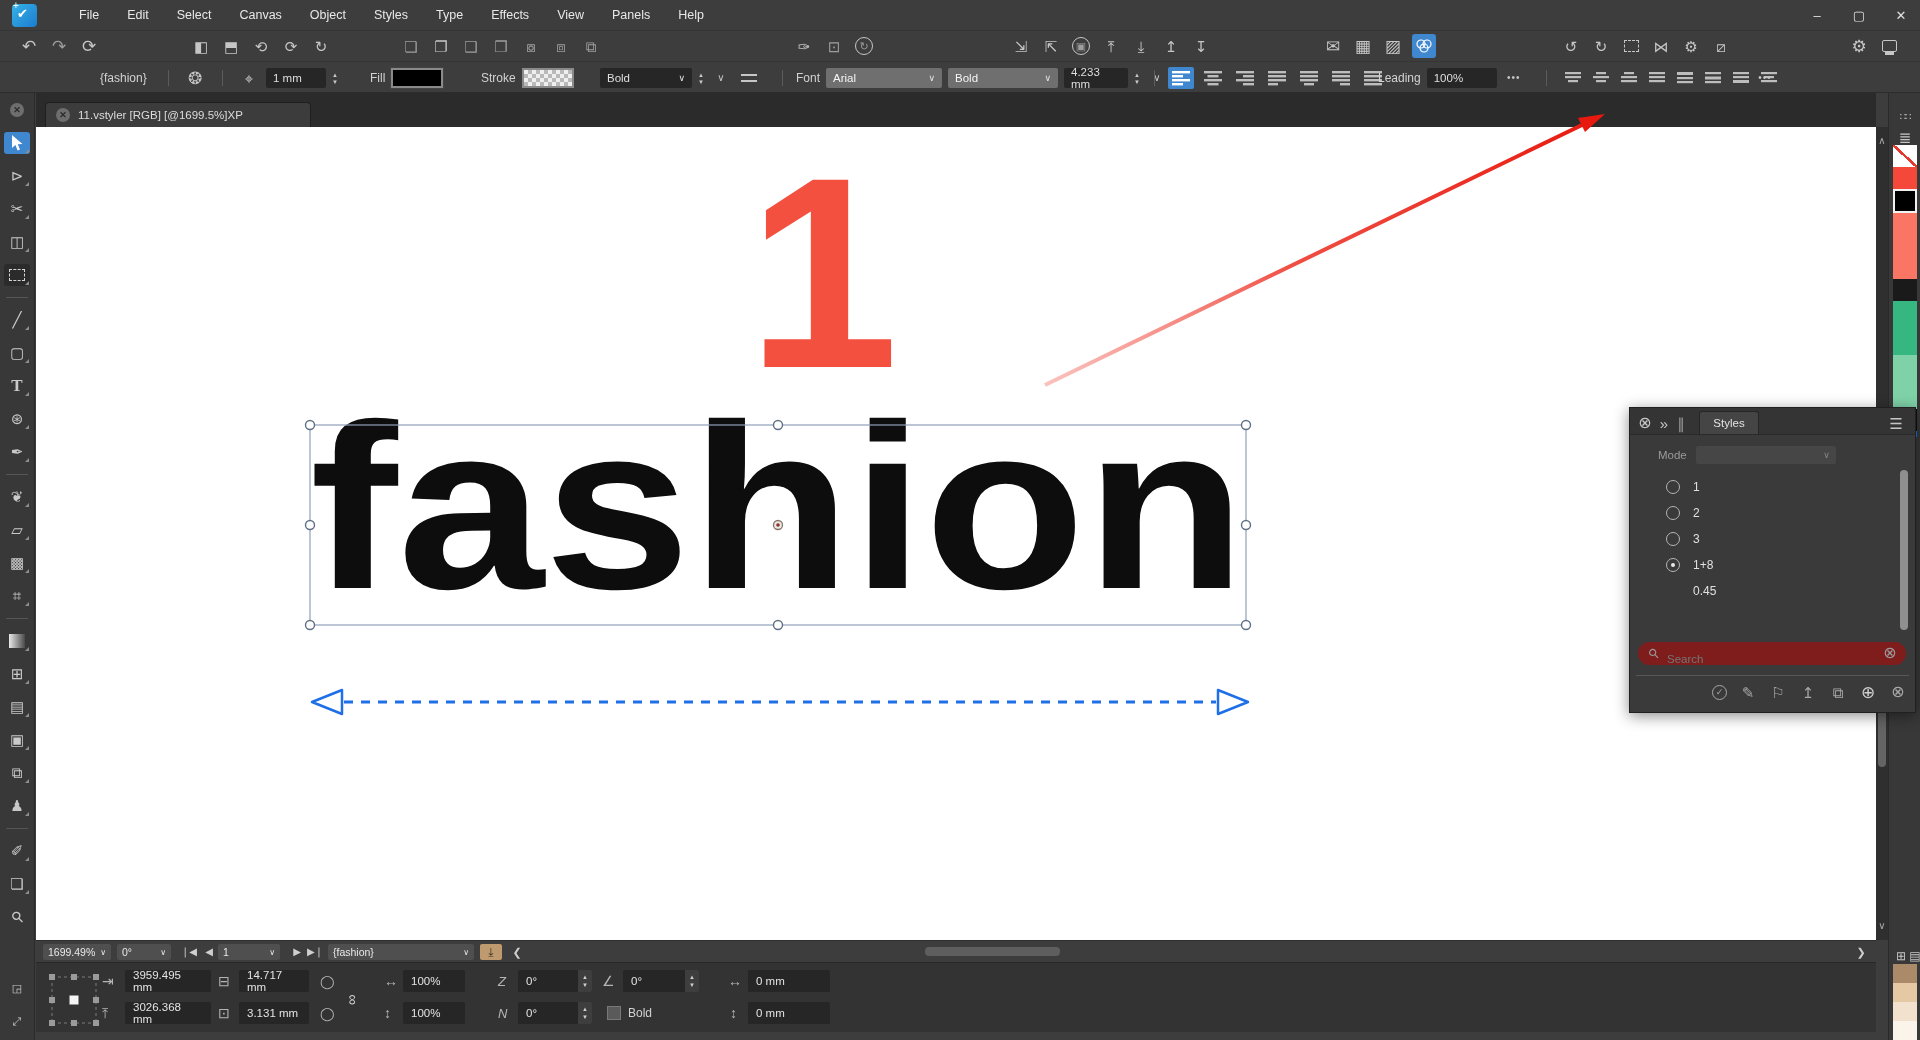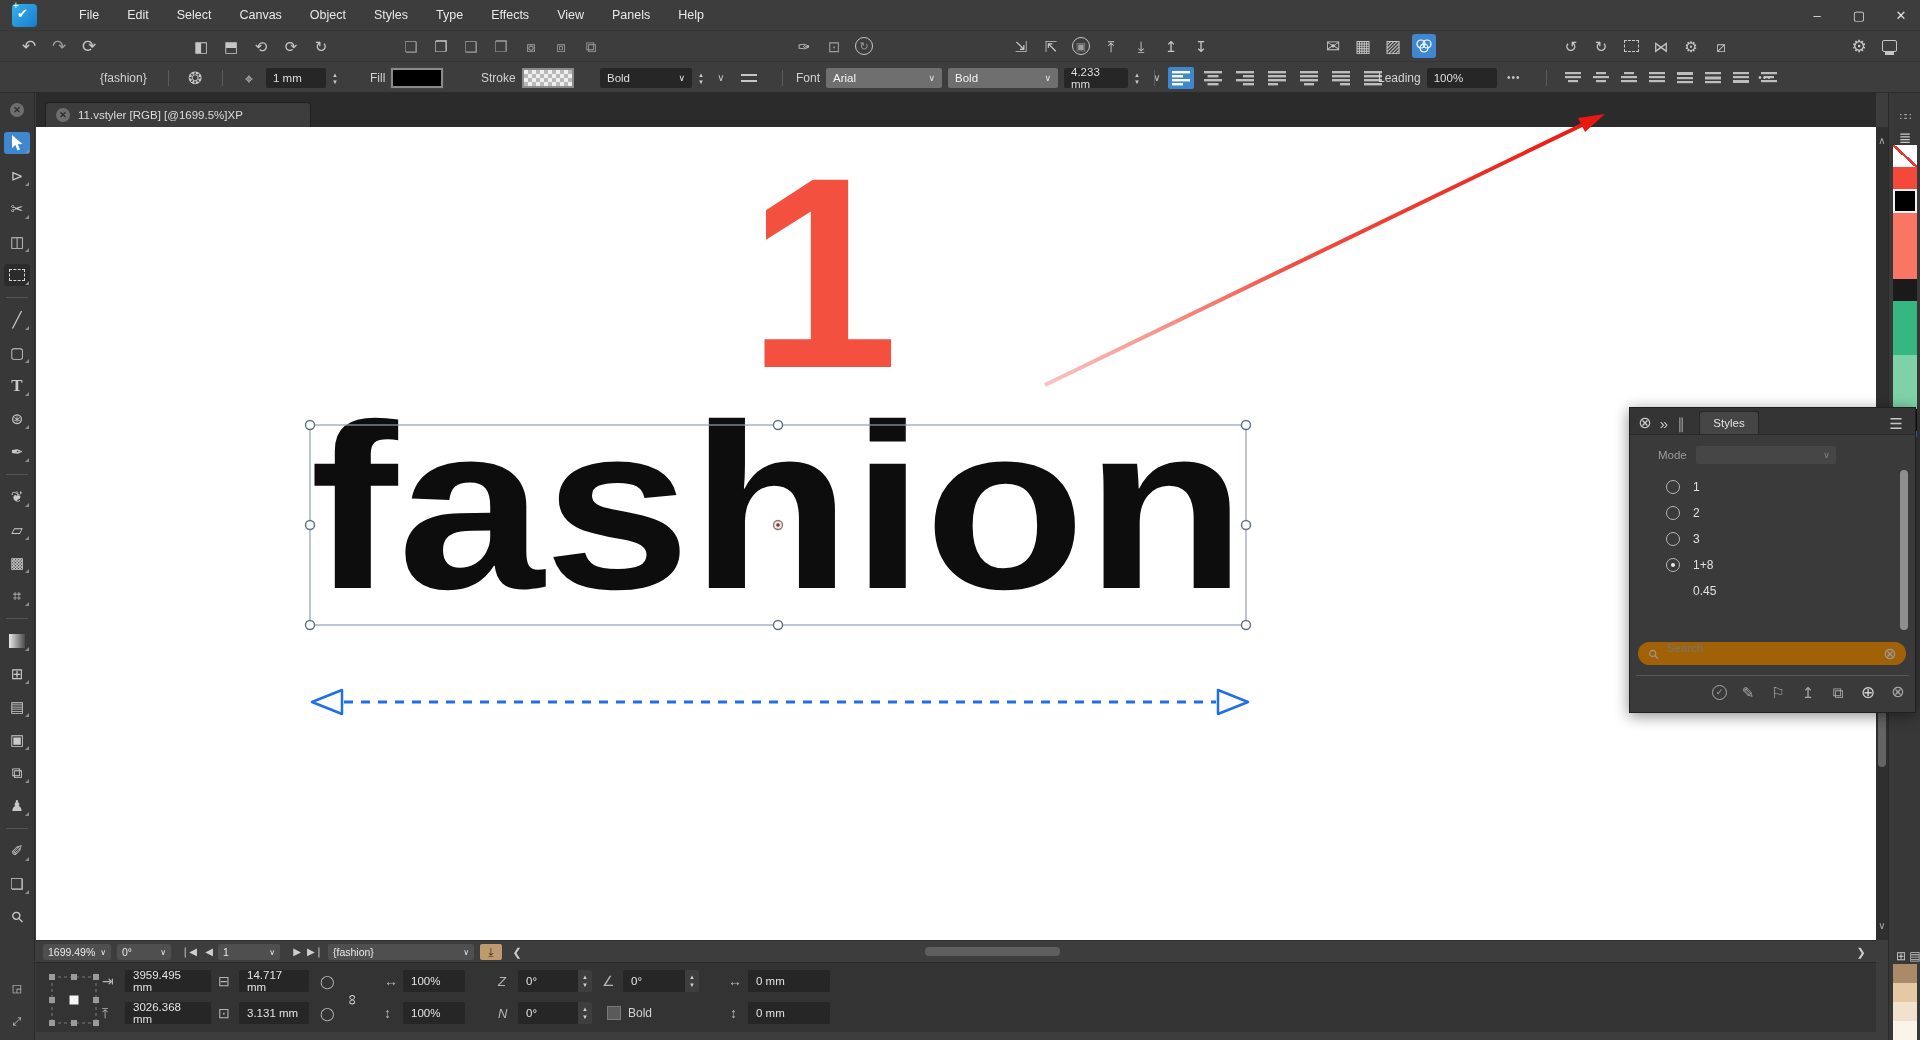--- a/index.html
+++ b/index.html
@@ -174,22 +174,22 @@
   .modedd { width:140px; height:18px; background:#464646; border-radius:2px; display:flex;
      align-items:center; padding:0 6px; }
   .modedd .chev { margin-left:auto; font-size:9px; color:#888; }
   .spopts { margin:10px 0 0 36px; }
   .spopt { display:flex; align-items:center; gap:13px; height:26px; font-size:12px; color:#e0e0e0; }
   .radio { width:14px; height:14px; border-radius:50%; border:1.5px solid #b5b5b5; position:relative; }
   .radio.sel::after { content:""; position:absolute; left:3.5px; top:3.5px; width:4px; height:4px;
      border-radius:50%; background:#e8e8e8; }
   .spsub { margin-left:27px; height:26px; display:flex; align-items:center; font-size:12px; color:#e0e0e0; }
   .spscroll { position:absolute; right:7px; top:62px; width:8px; height:160px; background:#8f8f8f; border-radius:4px; }
-  .spsearch { position:absolute; left:8px; right:9px; top:234px; height:23px; background:#a16207;
-     border-radius:12px; display:flex; align-items:flex-start; padding:0 8px; gap:5px; }
+  .spsearch { position:absolute; left:8px; right:9px; top:234px; height:23px; background:#7f1d1d;
+     border-radius:12px; display:flex; align-items:flex-end; padding:0 8px; gap:5px; }
   .spsearch input { background:transparent; border:none; outline:none; color:#cfcfcf; font-size:11.5px;
      flex:1; font-family:"Liberation Sans", sans-serif; }
   .spsearch .ic { width:16px; font-size:13px; color:#9a9a9a; }
   .spdiv { position:absolute; left:6px; right:6px; top:267px; height:1px; background:#575757; }
   .spicons { position:absolute; right:8px; top:272px; display:flex; gap:12px; }
   .spicons .ic { width:18px; height:24px; font-size:15px; color:#a8a8a8; }
   .checkcircle { width:15px; height:15px; border:1.5px solid #a8a8a8; border-radius:50%; color:#a8a8a8;
      display:flex; align-items:center; justify-content:center; font-size:9px; align-self:center; }
 
   

